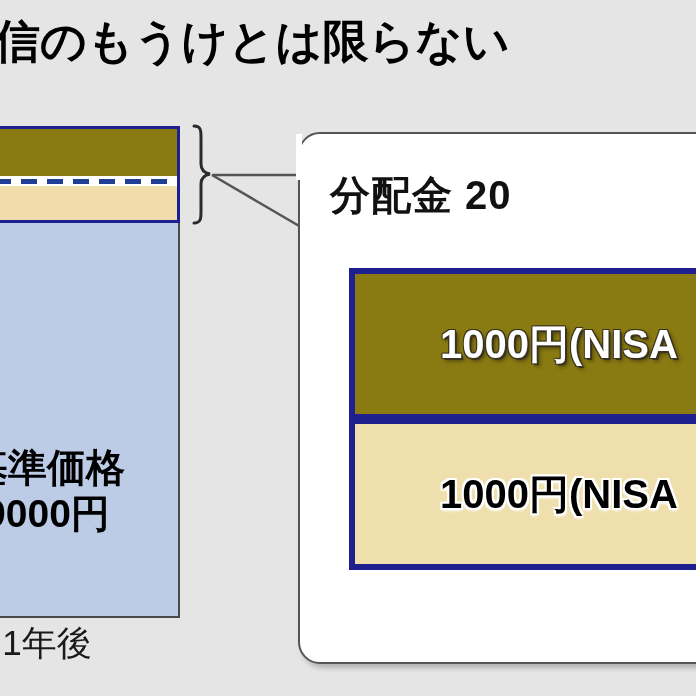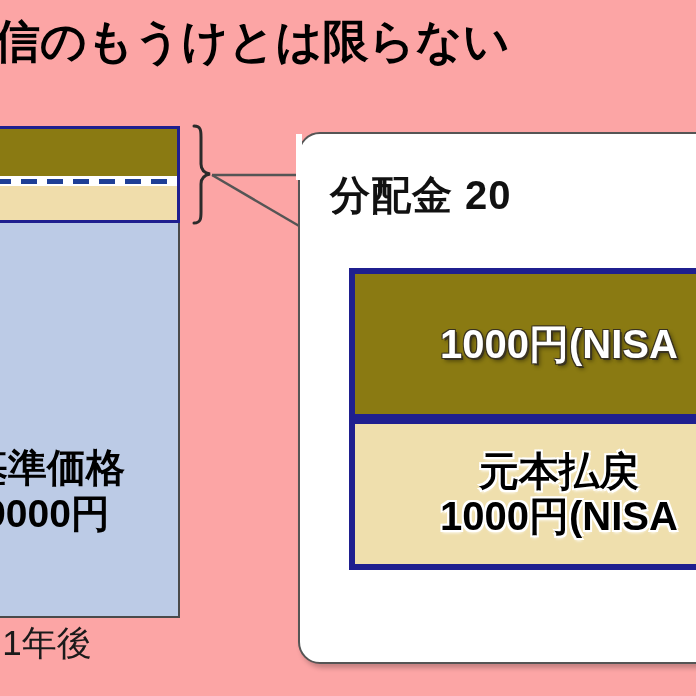--- a/index.html
+++ b/index.html
@@ -8,21 +8,21 @@
     background: #ffffff;
   }
   body {
     font-family: "Liberation Sans", "DejaVu Sans", sans-serif;
   }
   #canvas {
     position: relative;
     width: 696px;
     height: 696px;
     overflow: hidden;
-    background: #fca5a5;
+    background: #e5e5e5;
   }
 
   
   .title {
     position: absolute;
     left: -6px;
     top: 16px;
     width: 640px;
     font-size: 46px;
     font-weight: 700;
@@ -258,18 +258,17 @@
   <div class="callout-heading">分配金 20</div>
 
   <div class="inner-box box-ordinary">
     <div class="inner-text">
       <span class="line2">1000円(NISA</span>
     </div>
   </div>
 
   <div class="inner-box box-principal">
     <div class="inner-text">
-      <span>元本払戻</span>
       <span class="line2">1000円(NISA</span>
     </div>
   </div>
 
 </div>
 
 </body></html>

